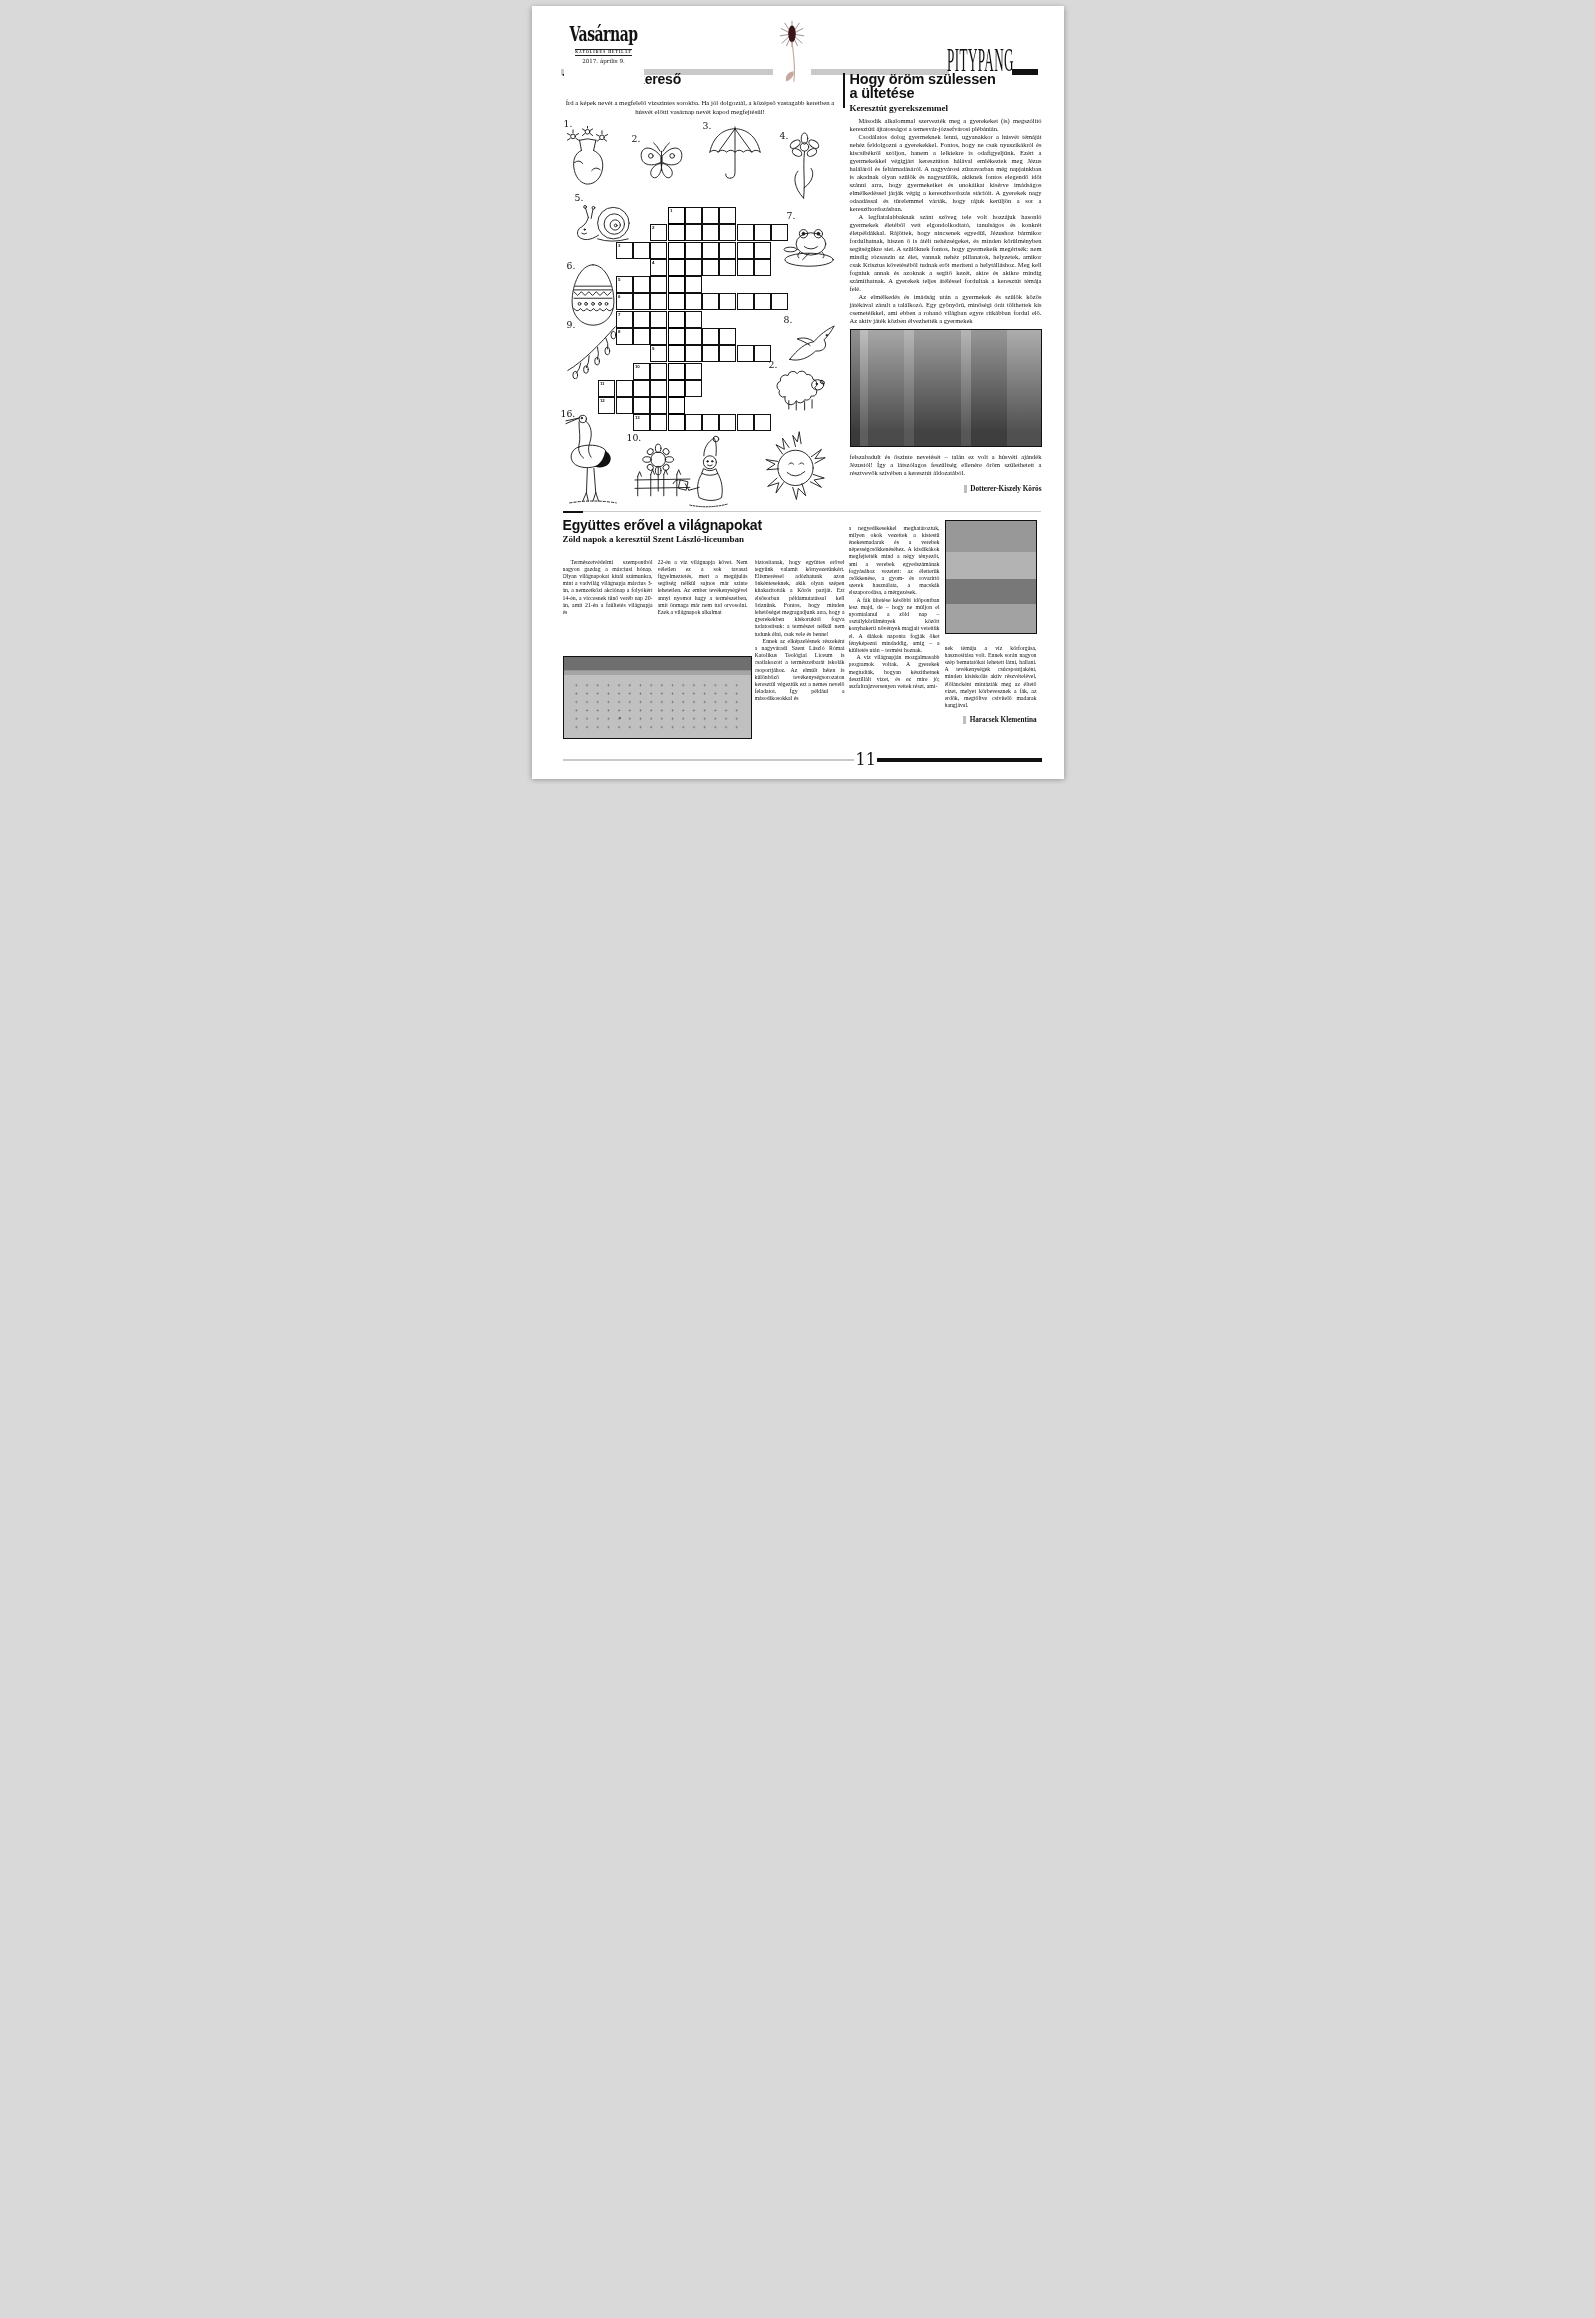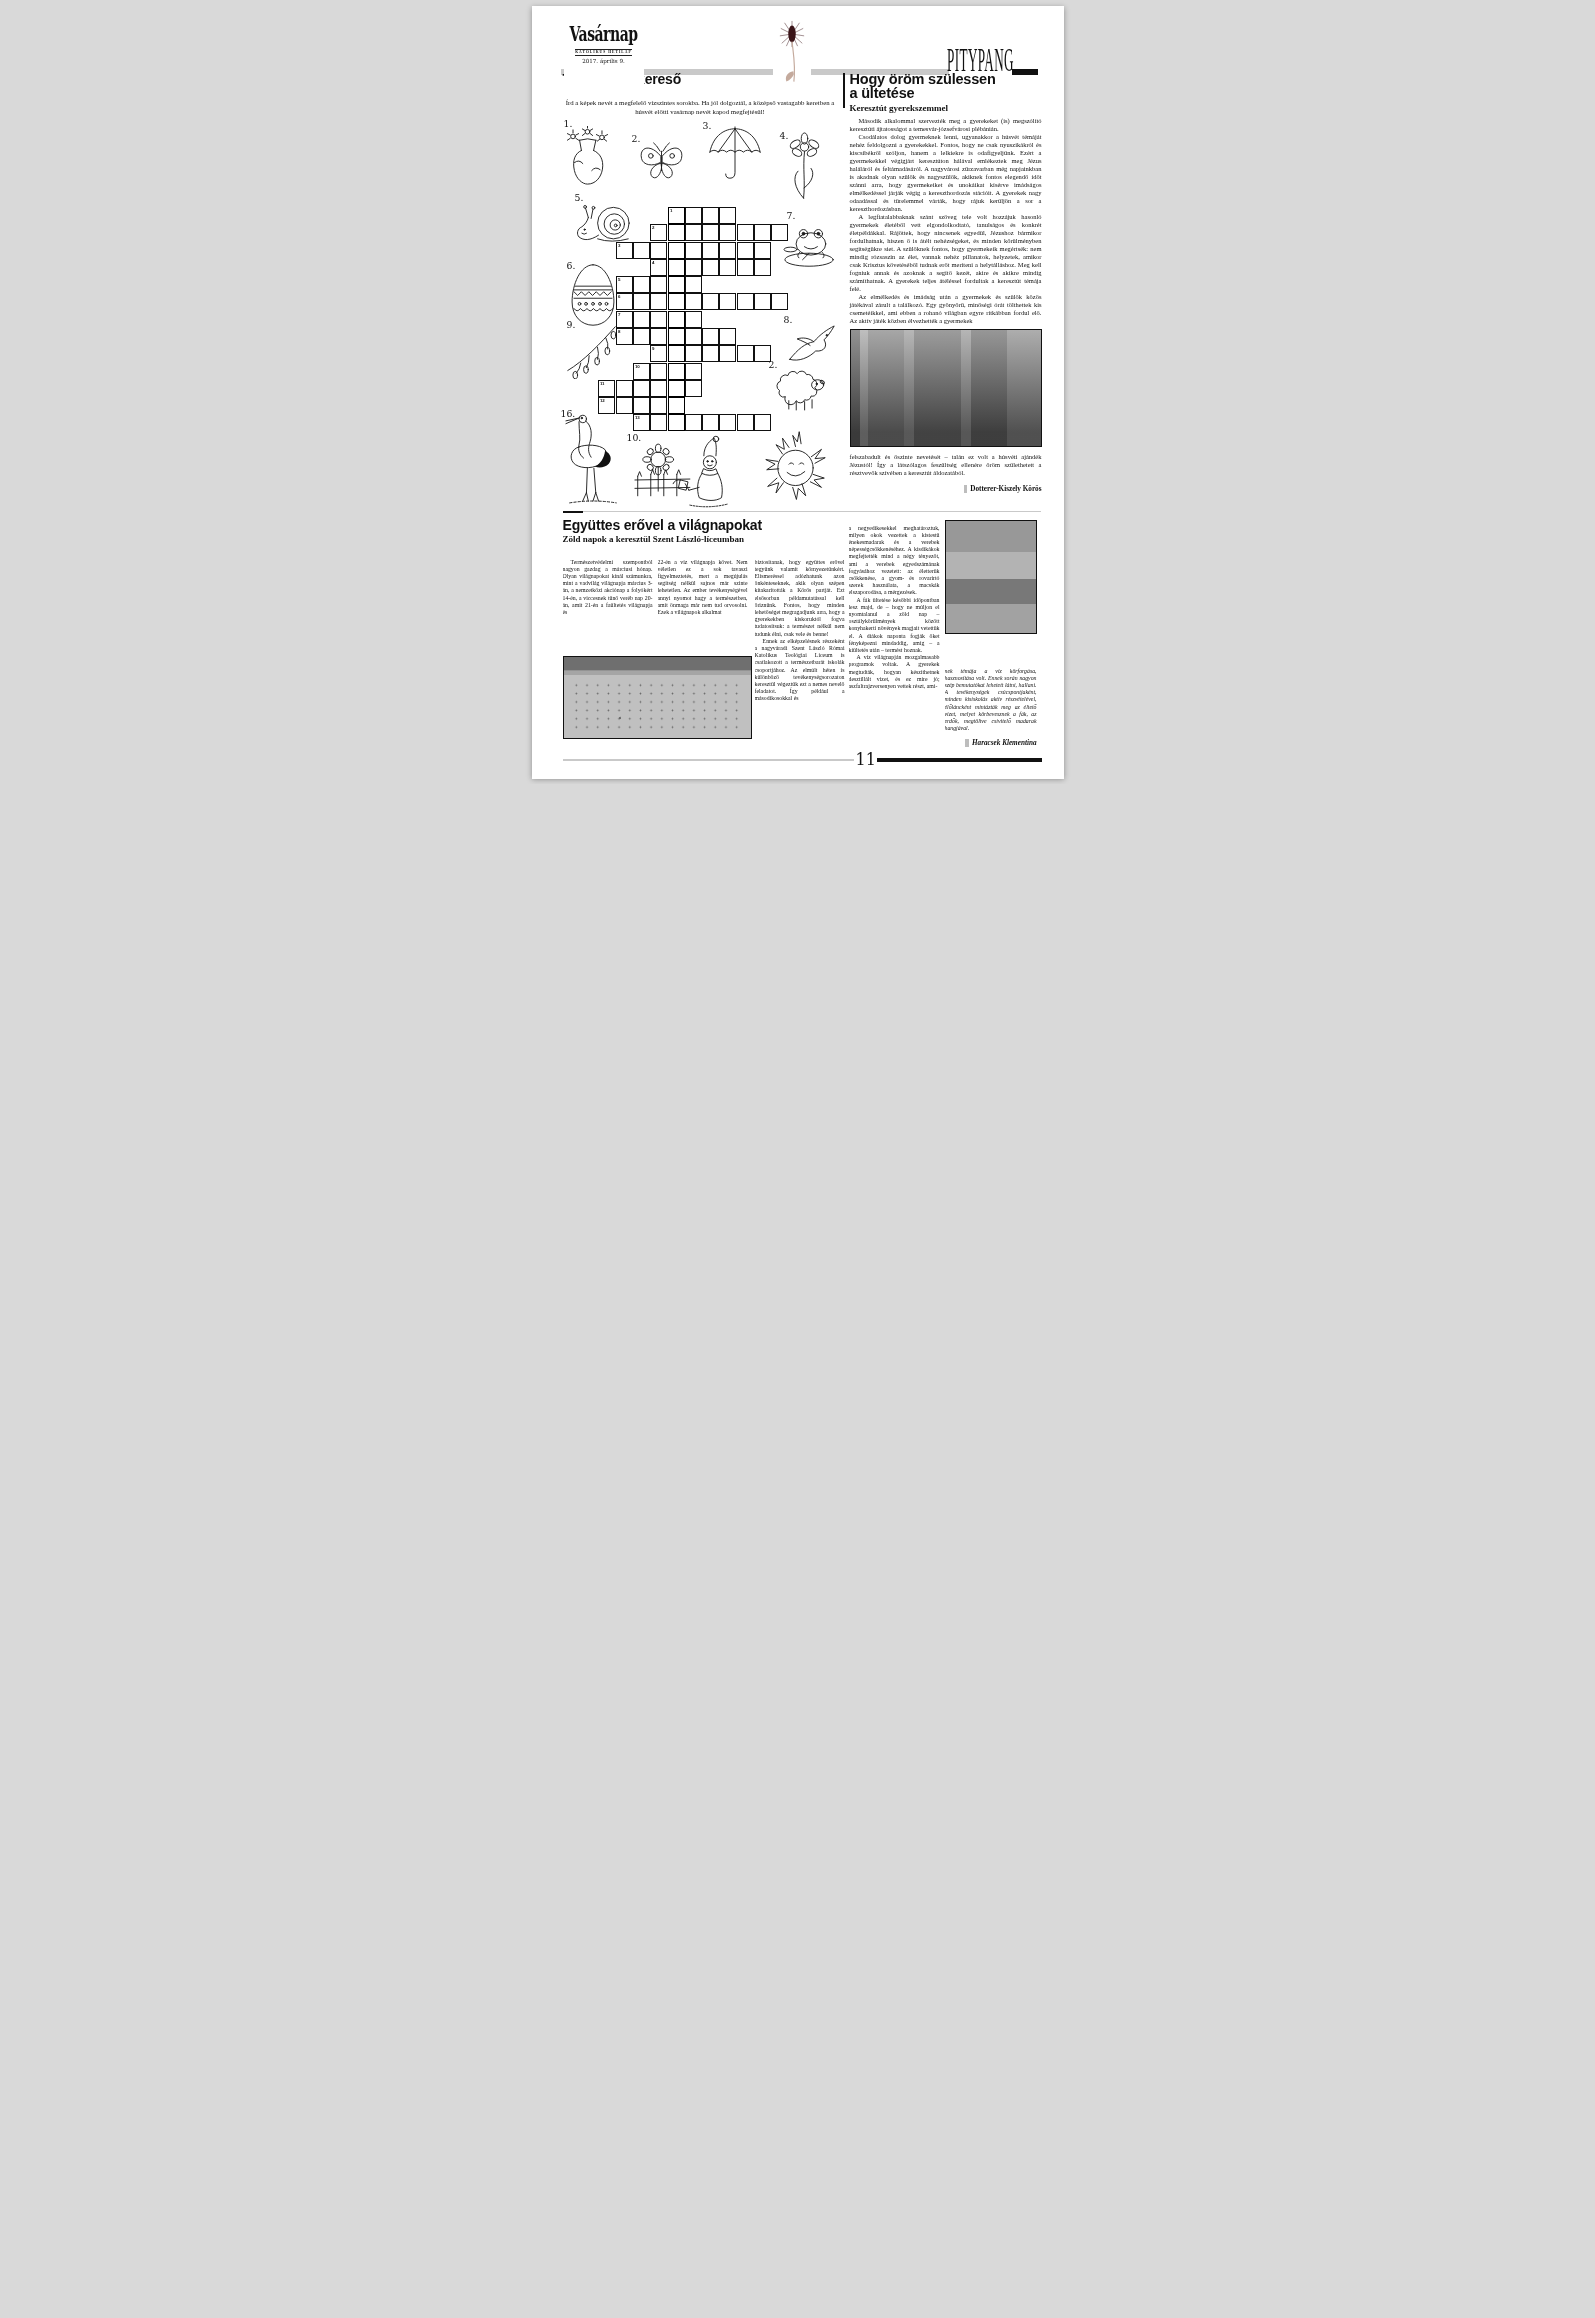--- a/index.html
+++ b/index.html
@@ -477,21 +477,21 @@
   </div>
   <div class="colbox" style="left:223px;top:553px;width:90px;height:196px;">
     <p>biztosítanak, hogy együttes erővel tegyünk valamit környezetünkért. Elismeréssel adózhatunk azon önkénteseknek, akik olyan szépen kitakarították a Körös partját. Ezt elsősorban példamutatással kell őriznünk. Fontos, hogy minden lehetőséget megragadjunk arra, hogy a gyerekekben kiskoruktól fogva tudatosítsuk: a természet nélkül nem tudunk élni, csak vele és benne!</p>
     <p class="indent">Ennek az elképzelésnek részeként a nagyváradi Szent László Római Katolikus Teológiai Líceum is csatlakozott a természetbarát iskolák csoportjához. Az elmúlt héten is különböző tevékenységsorozaton keresztül végeztük ezt a nemes nevelő feladatot. Így például a másodikosokkal és</p>
   </div>
   <div class="colbox" style="left:317px;top:519px;width:91px;height:230px;">
     <p>a negyedikesekkel meghatároztuk, milyen okok vezettek a kistestű énekesmadarak és a verebek népességcsökkenéséhez. A kisdikákok megfejtették mind a négy tényezőt, ami a verebek egyedszámának fogyásához vezetett: az életterük csökkenése, a gyom- és rovarirtó szerek használata, a macskák elszaporodása, a mérgezések.</p>
     <p class="indent">A fák ültetése későbbi időpontban lesz majd, de – hogy ne múljon el nyomtalanul a zöld nap – osztálykörülmények között konyhakerti növények magjait vetettük el. A diákok naponta fogják őket fényképezni mindaddig, amíg – a kiültetés után – termést hoznak.</p>
     <p class="indent">A víz világnapján mozgalmasabb programok voltak. A gyerekek megtudták, hogyan készíthetnek desztillált vizet, és ez mire jó; aszfaltrajzversenyen vettek részt, ami-</p>
   </div>
-  <div class="colbox" style="left:413px;top:662px;width:92px;height:110px;font-style:italic;">
+  <div class="colbox" style="left:413px;top:639px;width:92px;height:110px;">
     <p>nek témája a víz körforgása, hasznosítása volt. Ennek során nagyon szép bemutatókat lehetett látni, hallani. A tevékenységek csúcspontjaként, minden kisiskolás aktív részvételével, élőláncként mintázták meg az éltető vizet, melyet körbevesznek a fák, az erdők, megtöltve csivitelő madarak hangjával.</p>
     <div class="byline" style="margin-top:6.5px;">
       <span class="byline-bar"></span>
       <span>Haracsek Klementina</span>
     </div>
   </div>
 
   <div class="photo photo-yard abs" style="left:31px;top:650px;width:189px;height:83px;"></div>
   <div class="photo photo-line abs" style="left:413px;top:514px;width:92px;height:114px;"></div>
 

